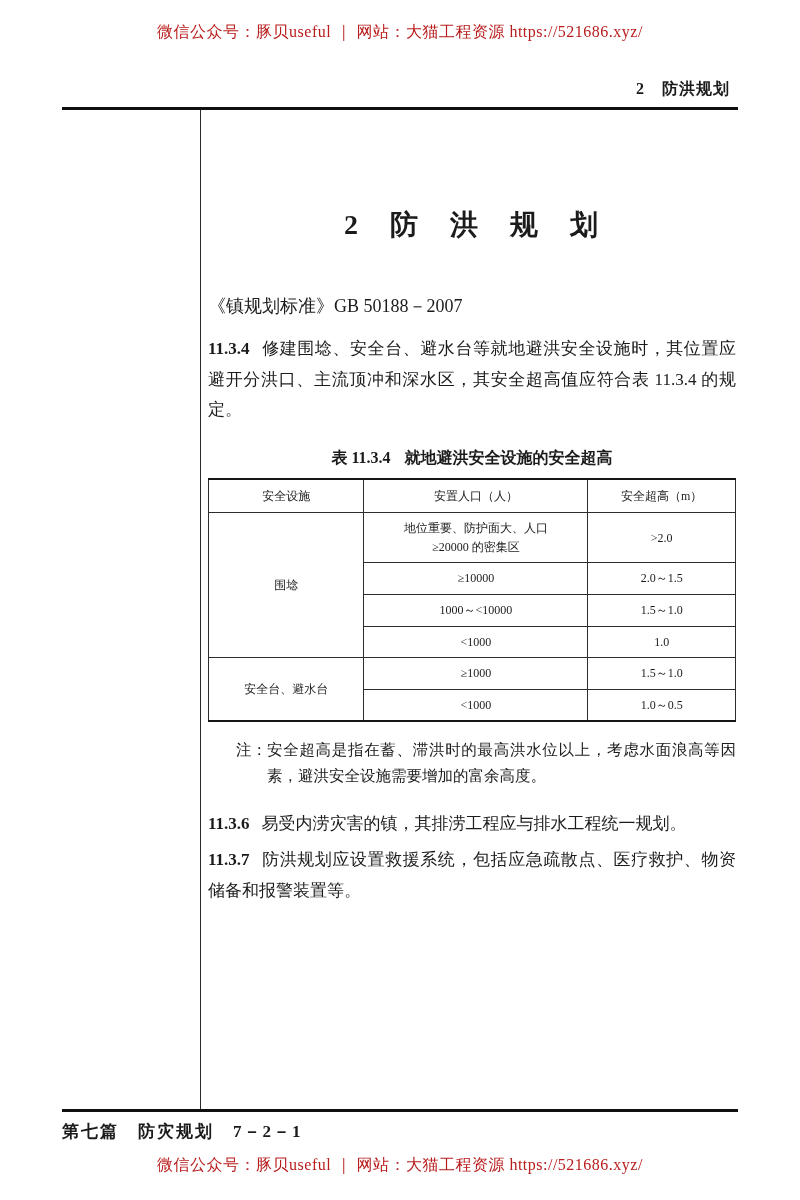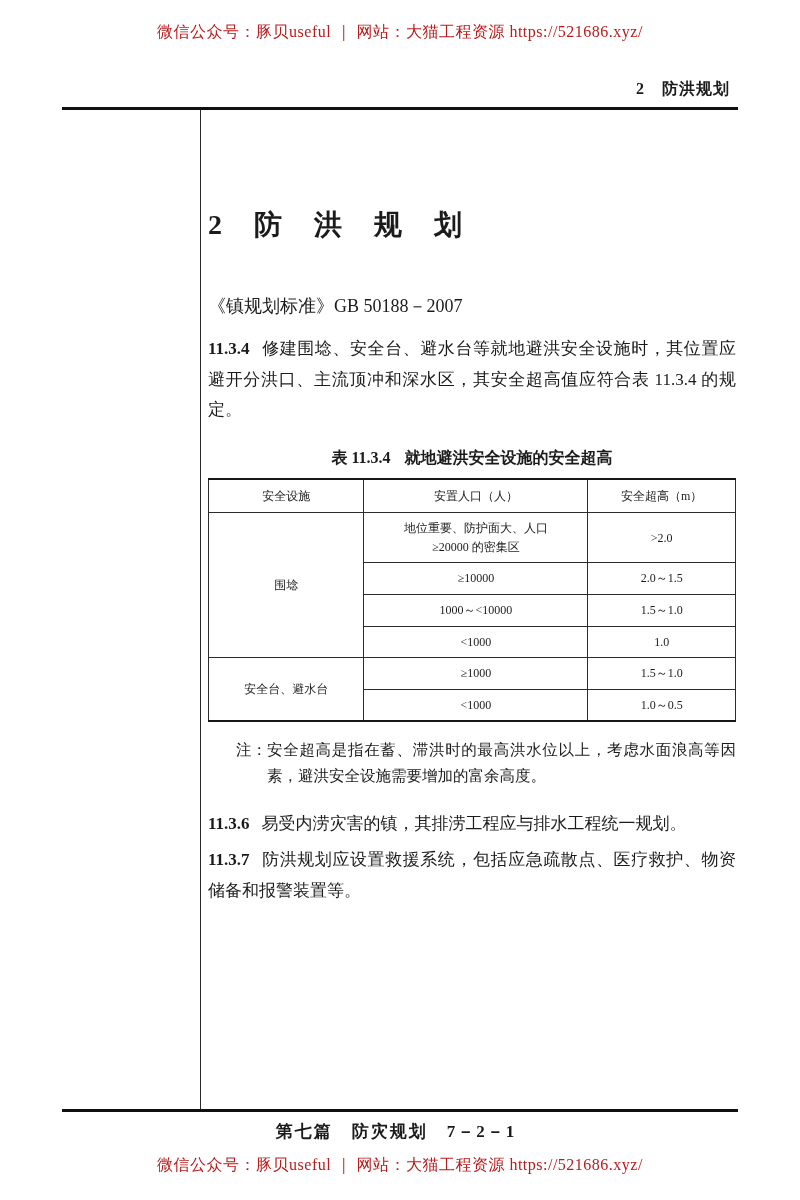--- a/index.html
+++ b/index.html
@@ -57,20 +57,21 @@
     flex: 0 0 auto;
   }
   .content {
     flex: 1;
     padding-left: 7px;
     padding-right: 2px;
   }
 
   .chapter-title {
     margin-top: 96px;
+    text-align: center;
     font-size: 28px;
     font-weight: bold;
     letter-spacing: 2px;
   }
   .standard-ref {
     margin-top: 50px;
     font-size: 18px;
   }
   .para {
     margin-top: 16px;
@@ -122,21 +123,21 @@
     text-align: justify;
   }
   .note .note-label { flex: 0 0 auto; white-space: nowrap; }
   .note .note-text { flex: 1; }
 
   .clauses-after { margin-top: 20px; }
   .clauses-after .para { margin-top: 6px; }
 
   .foot-rule { margin-top: 0; }
   .running-foot {
-    text-align: center;
+    text-align: left;
     font-weight: bold;
     font-size: 17px;
     letter-spacing: 2px;
     padding: 8px 8px 0 0;
   }
 </style>
 </head>
 <body>
 
 <div class="page">

